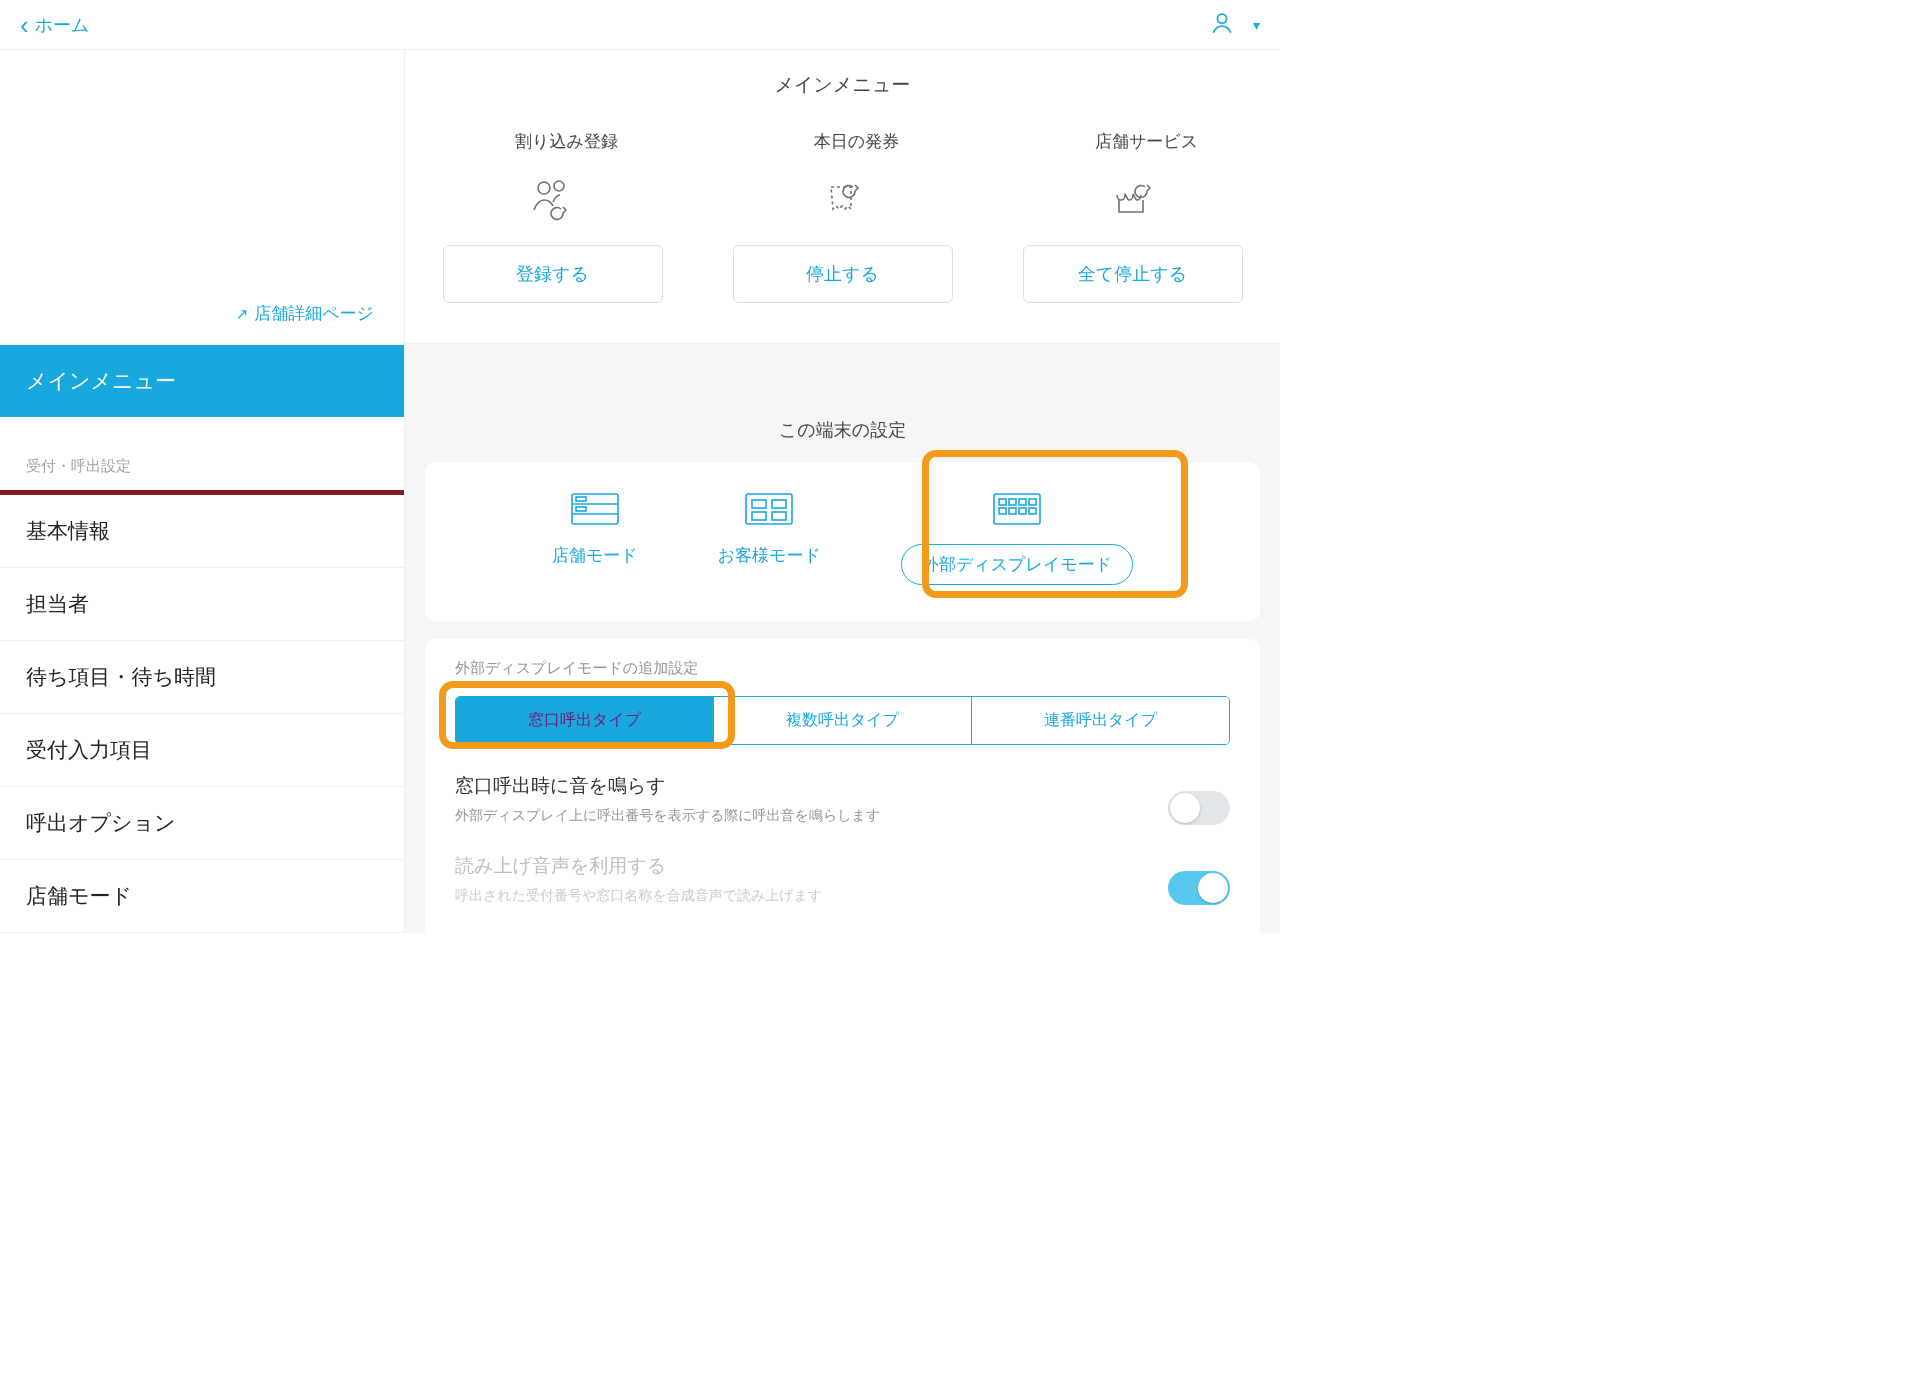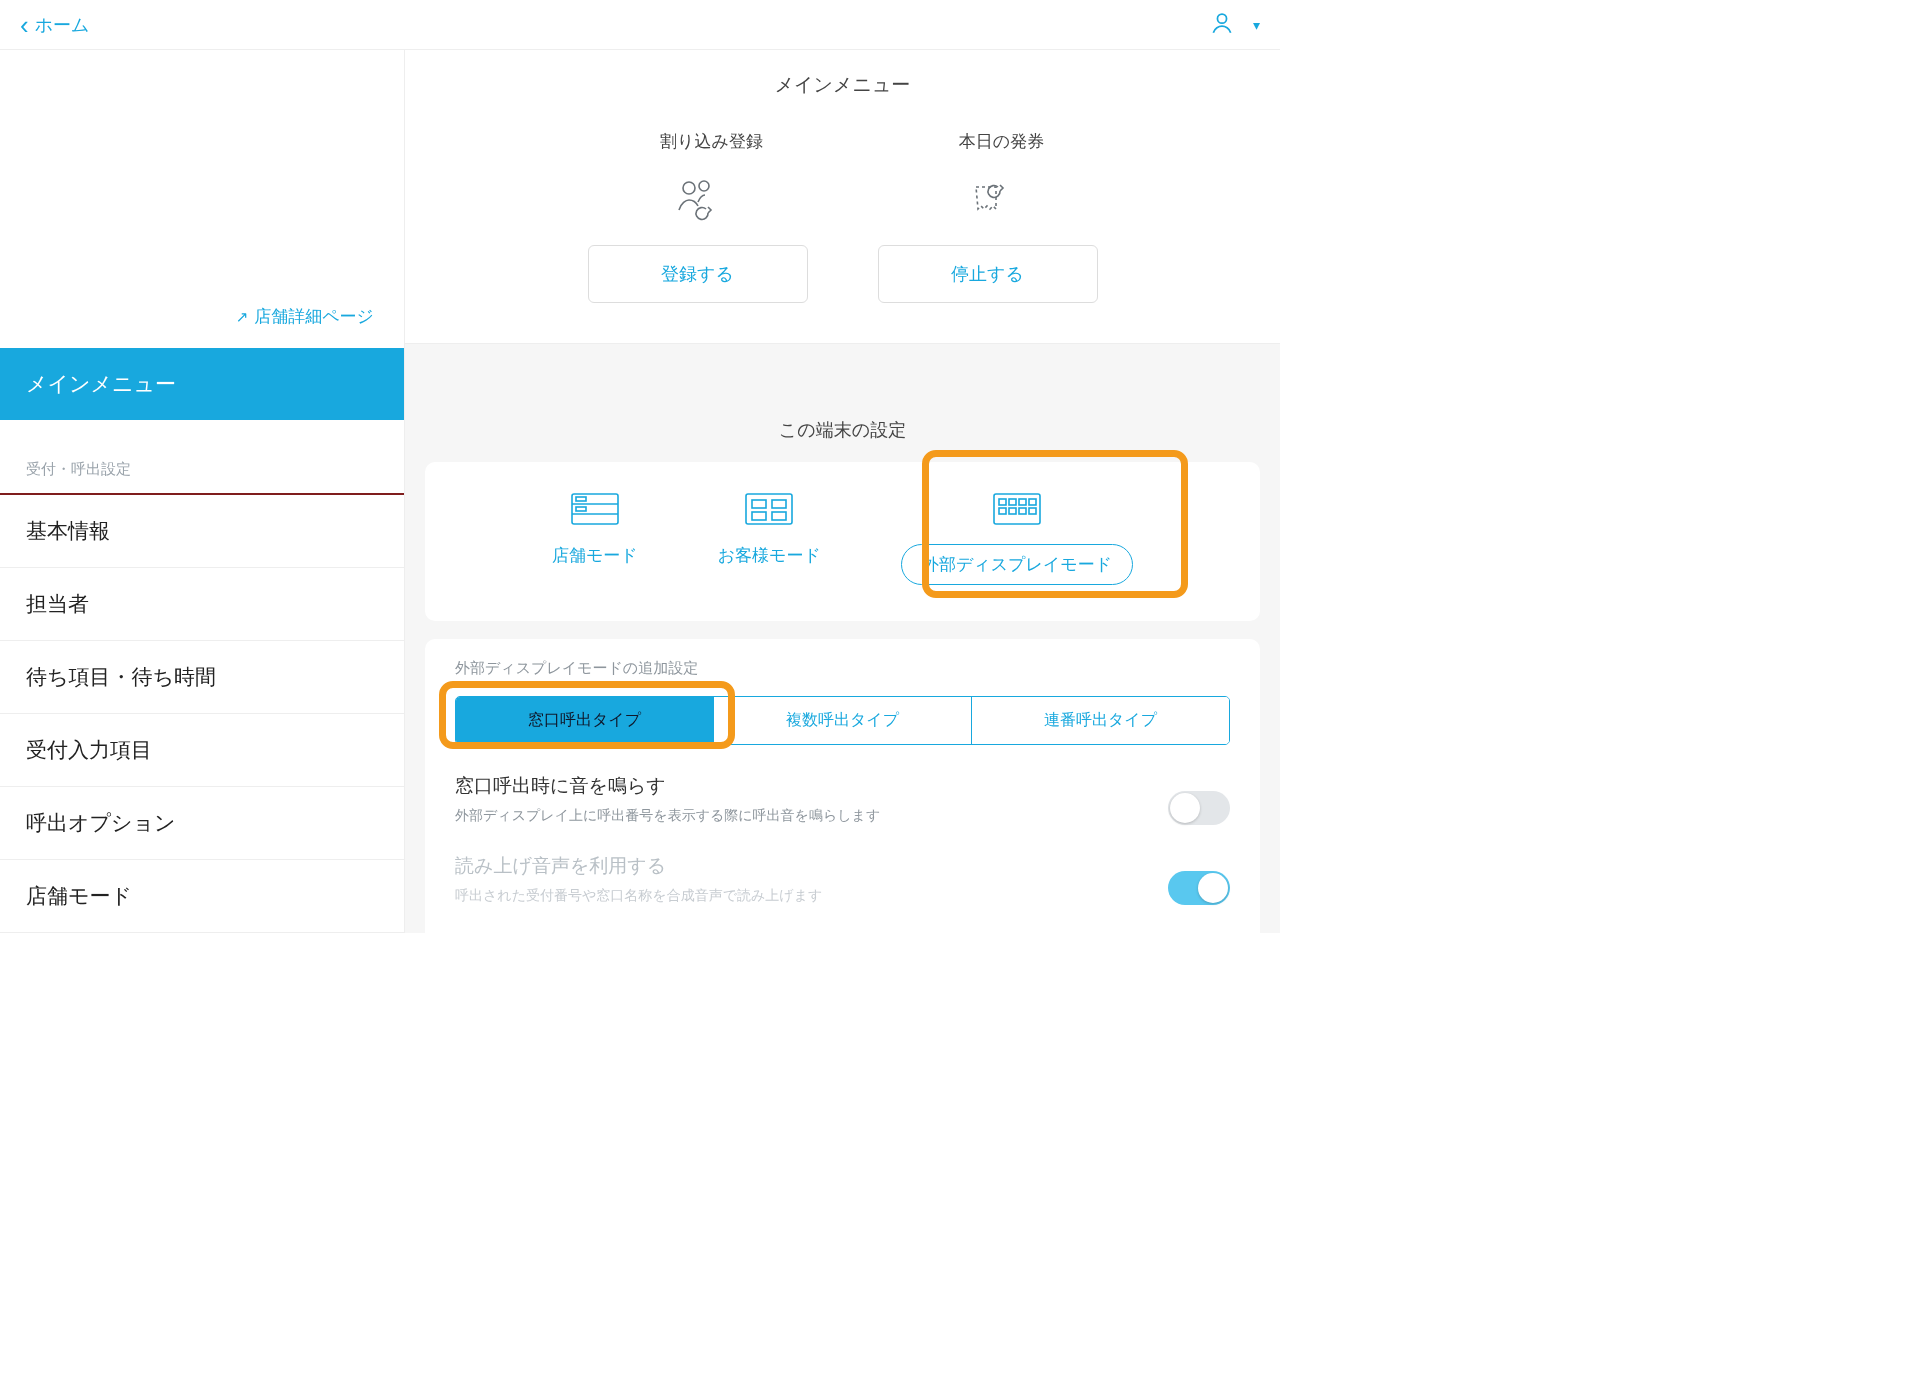--- a/index.html
+++ b/index.html
@@ -38,21 +38,21 @@
   }
   .sidebar-item.active {
     background: #18a8de;
     color: #fff;
     border-bottom: none;
   }
   .sidebar-section-label {
     padding: 40px 26px 14px;
     font-size: 15px;
     color: #9aa3ab;
-    border-bottom: 2px solid #7f1d1d;
+    border-bottom: 5px solid #7f1d1d;
   }
   .content { flex: 1; background: #f6f6f6; overflow-y: auto; }
   .panel-header {
     background: #fff;
     text-align: center;
     font-size: 19px;
     color: #444;
     padding: 22px 0;
   }
   .menu-cards {
@@ -121,21 +121,21 @@
   .seg-item {
     flex: 1;
     text-align: center;
     padding: 13px 0;
     font-size: 16px;
     color: #18a8de;
     cursor: pointer;
     background: #fff;
   }
   .seg-item + .seg-item { border-left: 1.5px solid #18a8de; }
-  .seg-item.active { background: #18a8de; color: #0f172a; }
+  .seg-item.active { background: #18a8de; color: #701a75; }
   .orange-box-2 {
     position: absolute;
     border: 7px solid #f49a1b;
     border-radius: 14px;
     top: 42px;
     left: 14px;
     width: 296px;
     height: 68px;
     pointer-events: none;
   }
@@ -220,20 +220,32 @@
         <div class="menu-card-icon">
           <svg width="48" height="44" viewBox="0 0 48 44">
             <path d="M12 10h20v22l-3-3-3 3-3-3-3 3-3-3-3 3z" stroke-dasharray="3 3"></path>
             <path d="M34 10a6 6 0 1 0 2 4"></path>
               <path d="M36 8l3 3-3 3"></path>
           </svg>
         </div>
         <div class="menu-card-btn">停止する</div>
       </div>
 
+      <div class="menu-card">
+        <div class="menu-card-title">店舗サービス</div>
+        <div class="menu-card-icon">
+          <svg width="48" height="44" viewBox="0 0 48 44">
+            <path d="M8 18c0 3 2 5 4 5s4-2 4-5 2 5 4 5 4-2 4-5 2 5 4 5 4-2 4-5"></path>
+            <path d="M10 23v12h24V23"></path>
+            <path d="M36 10a6 6 0 1 0 2 4"></path>
+              <path d="M38 8l3 3-3 3"></path>
+          </svg>
+        </div>
+        <div class="menu-card-btn">全て停止する</div>
+      </div>
     </div>
 
     <div class="section-gap"></div>
     <div class="section-title">この端末の設定</div>
 
     <div class="mode-row">
       <div class="mode-item">
         <div class="mode-icon">
           <svg viewBox="0 0 50 34">
               <rect x="2" y="2" width="46" height="30" rx="2"></rect>

